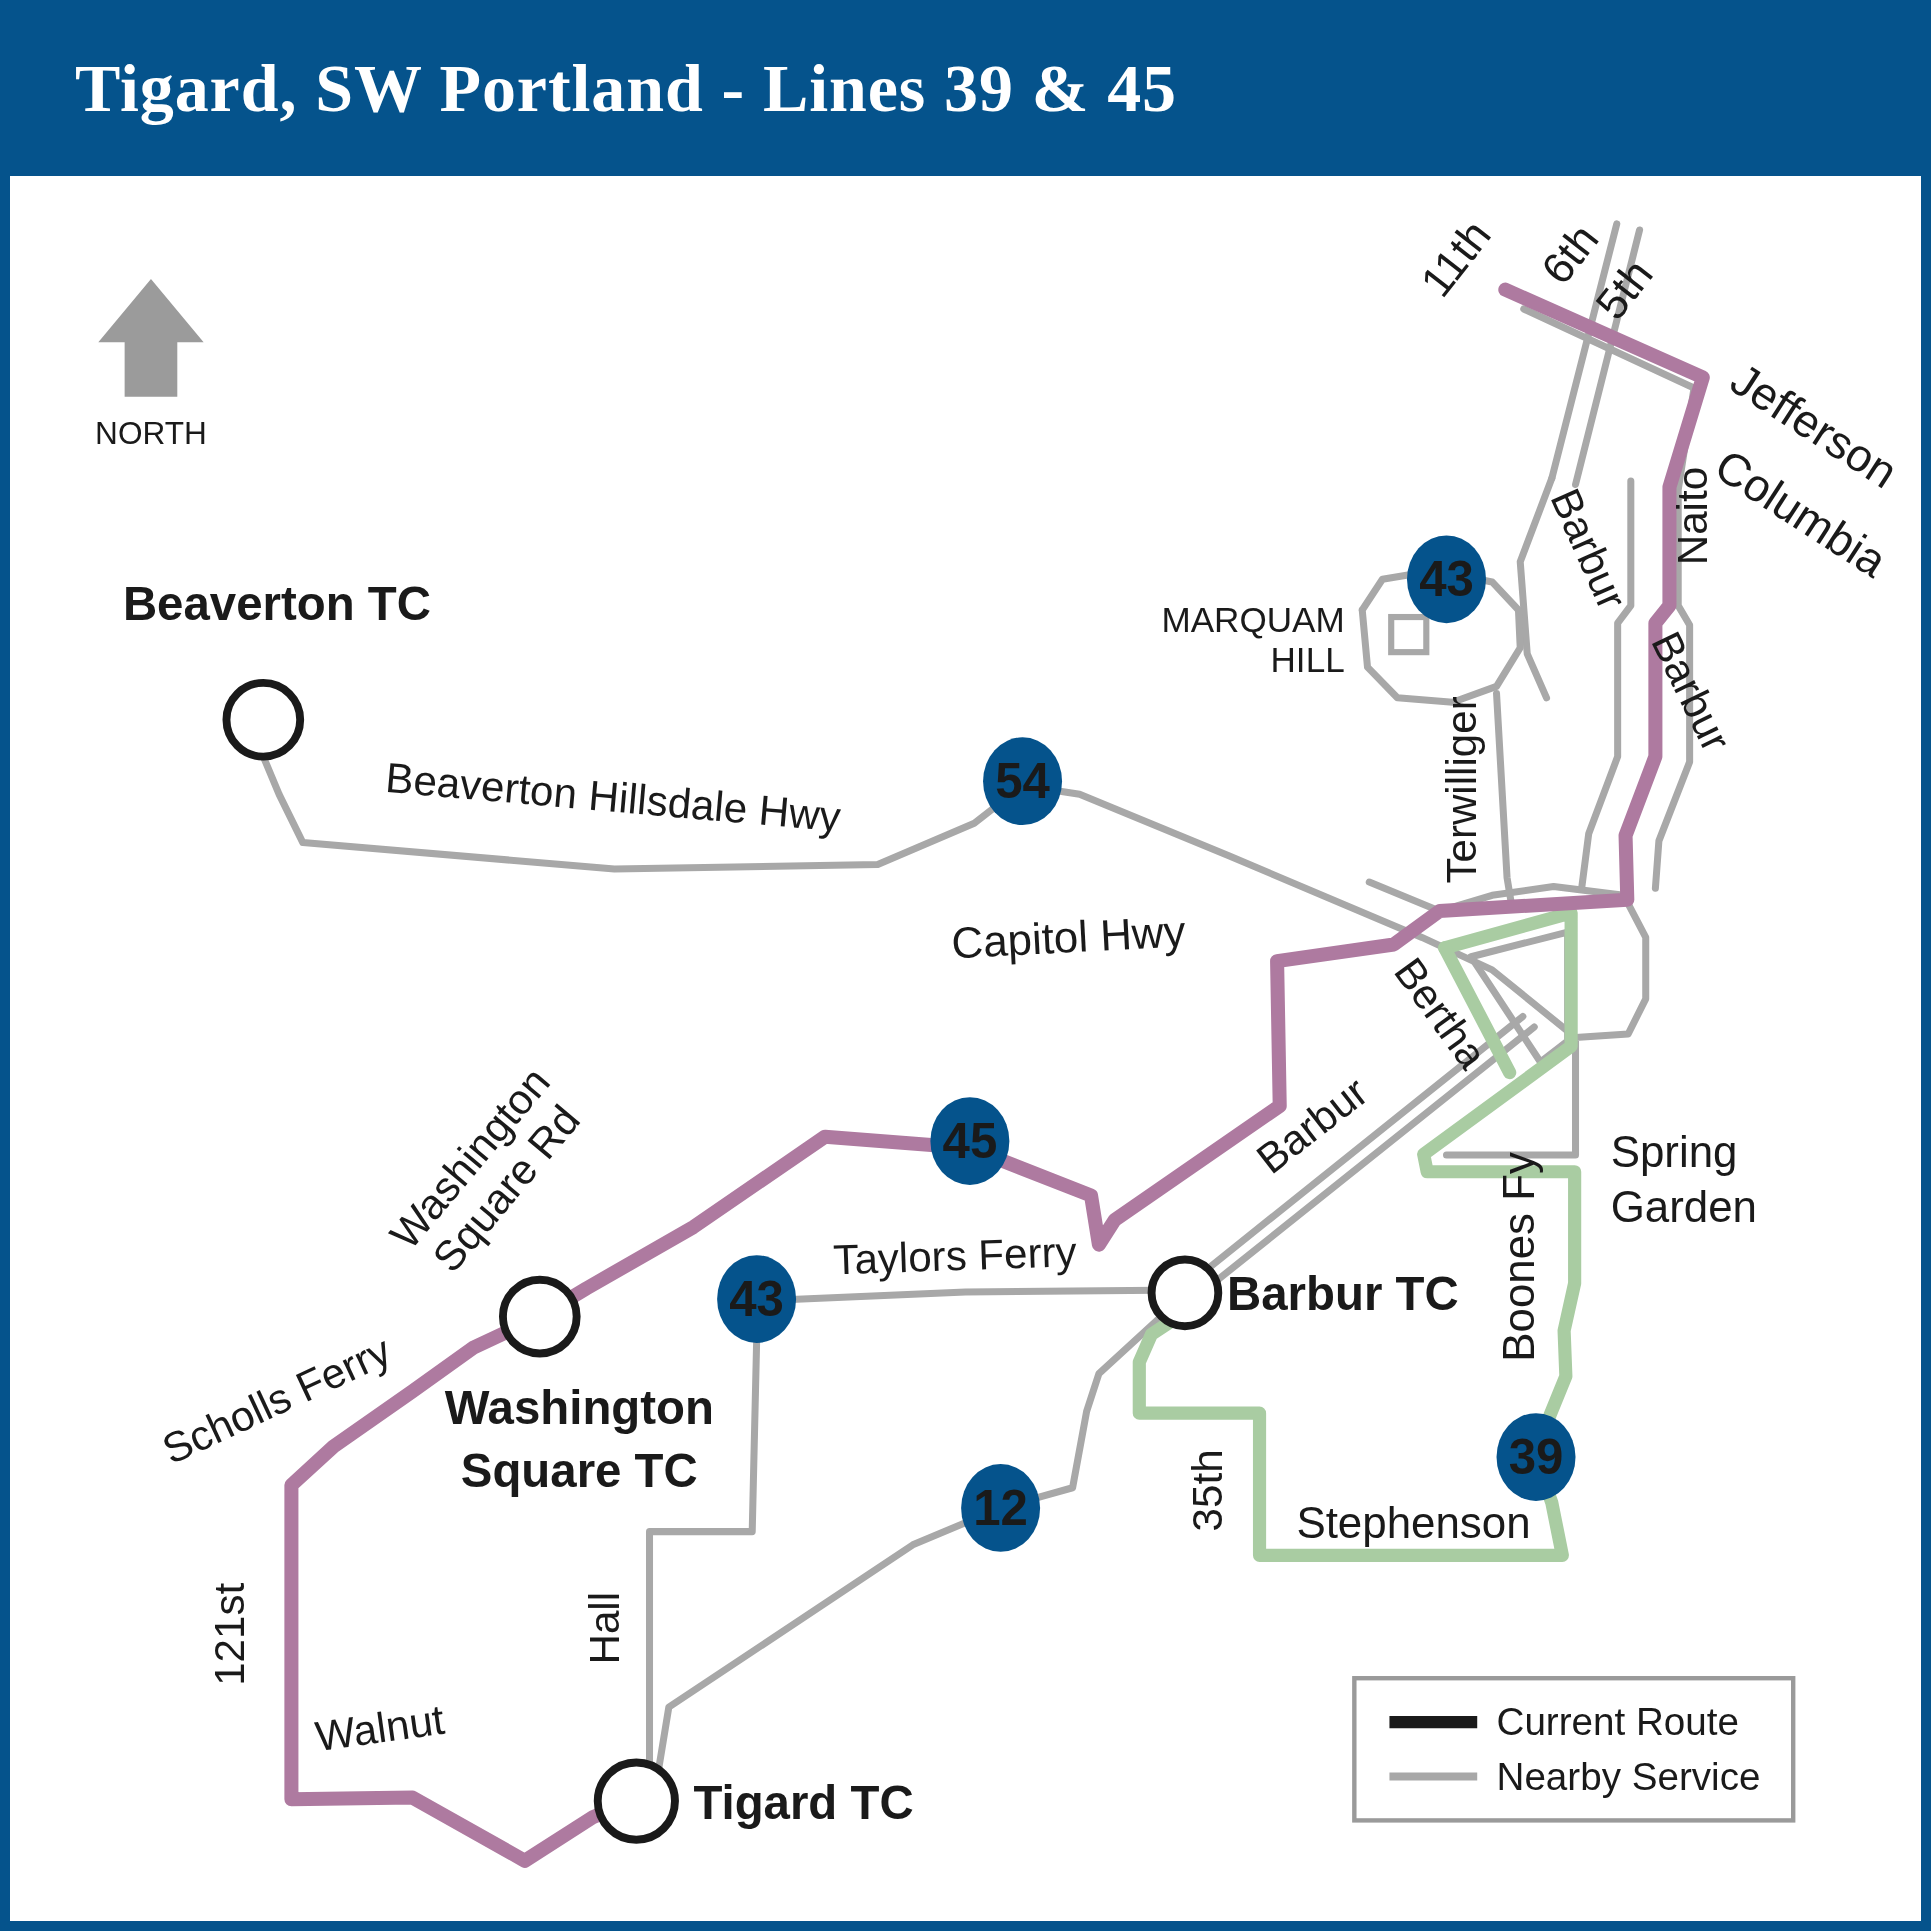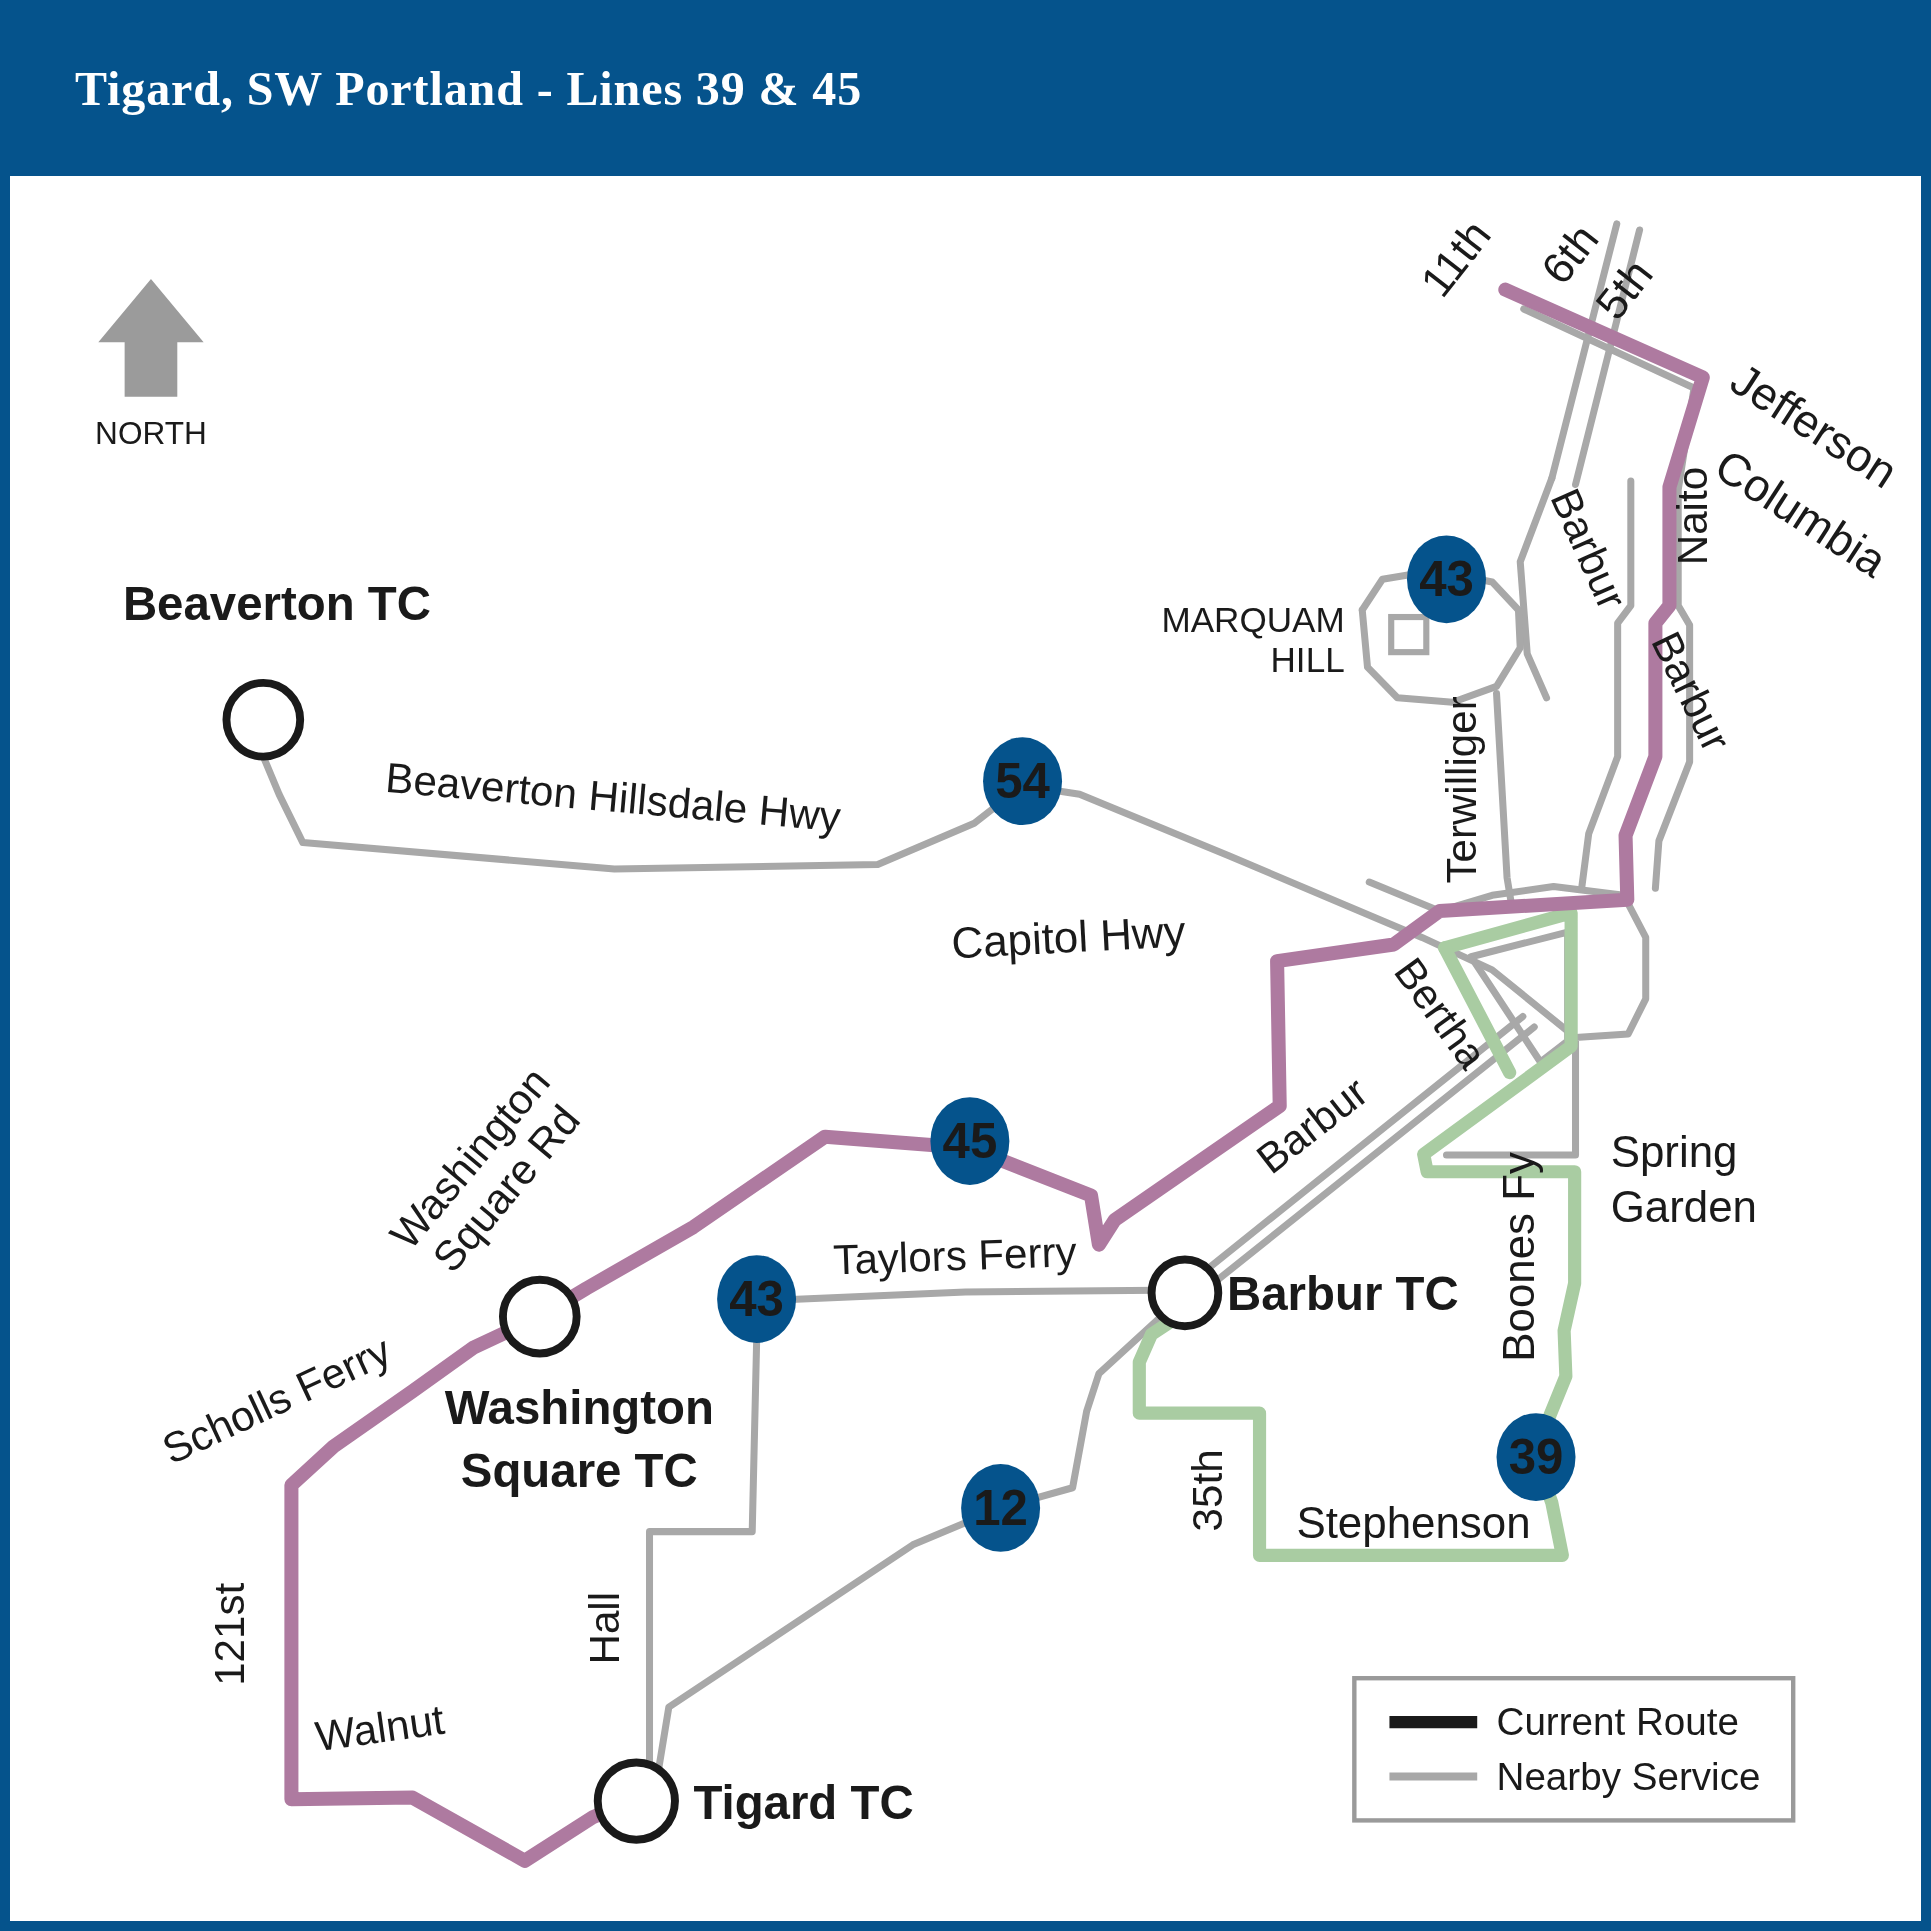--- a/index.html
+++ b/index.html
@@ -8,21 +8,21 @@
     box-sizing:border-box;overflow:hidden;
     font-family:"Liberation Sans","DejaVu Sans",sans-serif;
   }
   .frame{position:absolute;inset:0;border:10.5px solid #05538C;border-top:none;pointer-events:none;z-index:5;}
   .titlebar{
     position:absolute;left:0;top:0;width:1931px;height:176px;background:#05538C;
     display:flex;align-items:center;z-index:4;
   }
   .titlebar h1{
     margin:0 0 0 75px;color:#ffffff;font-family:"Liberation Serif","DejaVu Serif",serif;
-    font-weight:700;font-size:48px;letter-spacing:0.9px;
+    font-weight:700;font-size:68px;letter-spacing:0.9px;
   }
   #map-svg{position:absolute;left:0;top:0;width:1931px;height:1931px;z-index:1;}
   #map-svg text{fill:#1A1A1A;}
 </style>
 </head>
 <body>
 
 <div class="stage">
   <div class="titlebar">
     <h1>Tigard, SW Portland - Lines 39 &amp; 45</h1>

